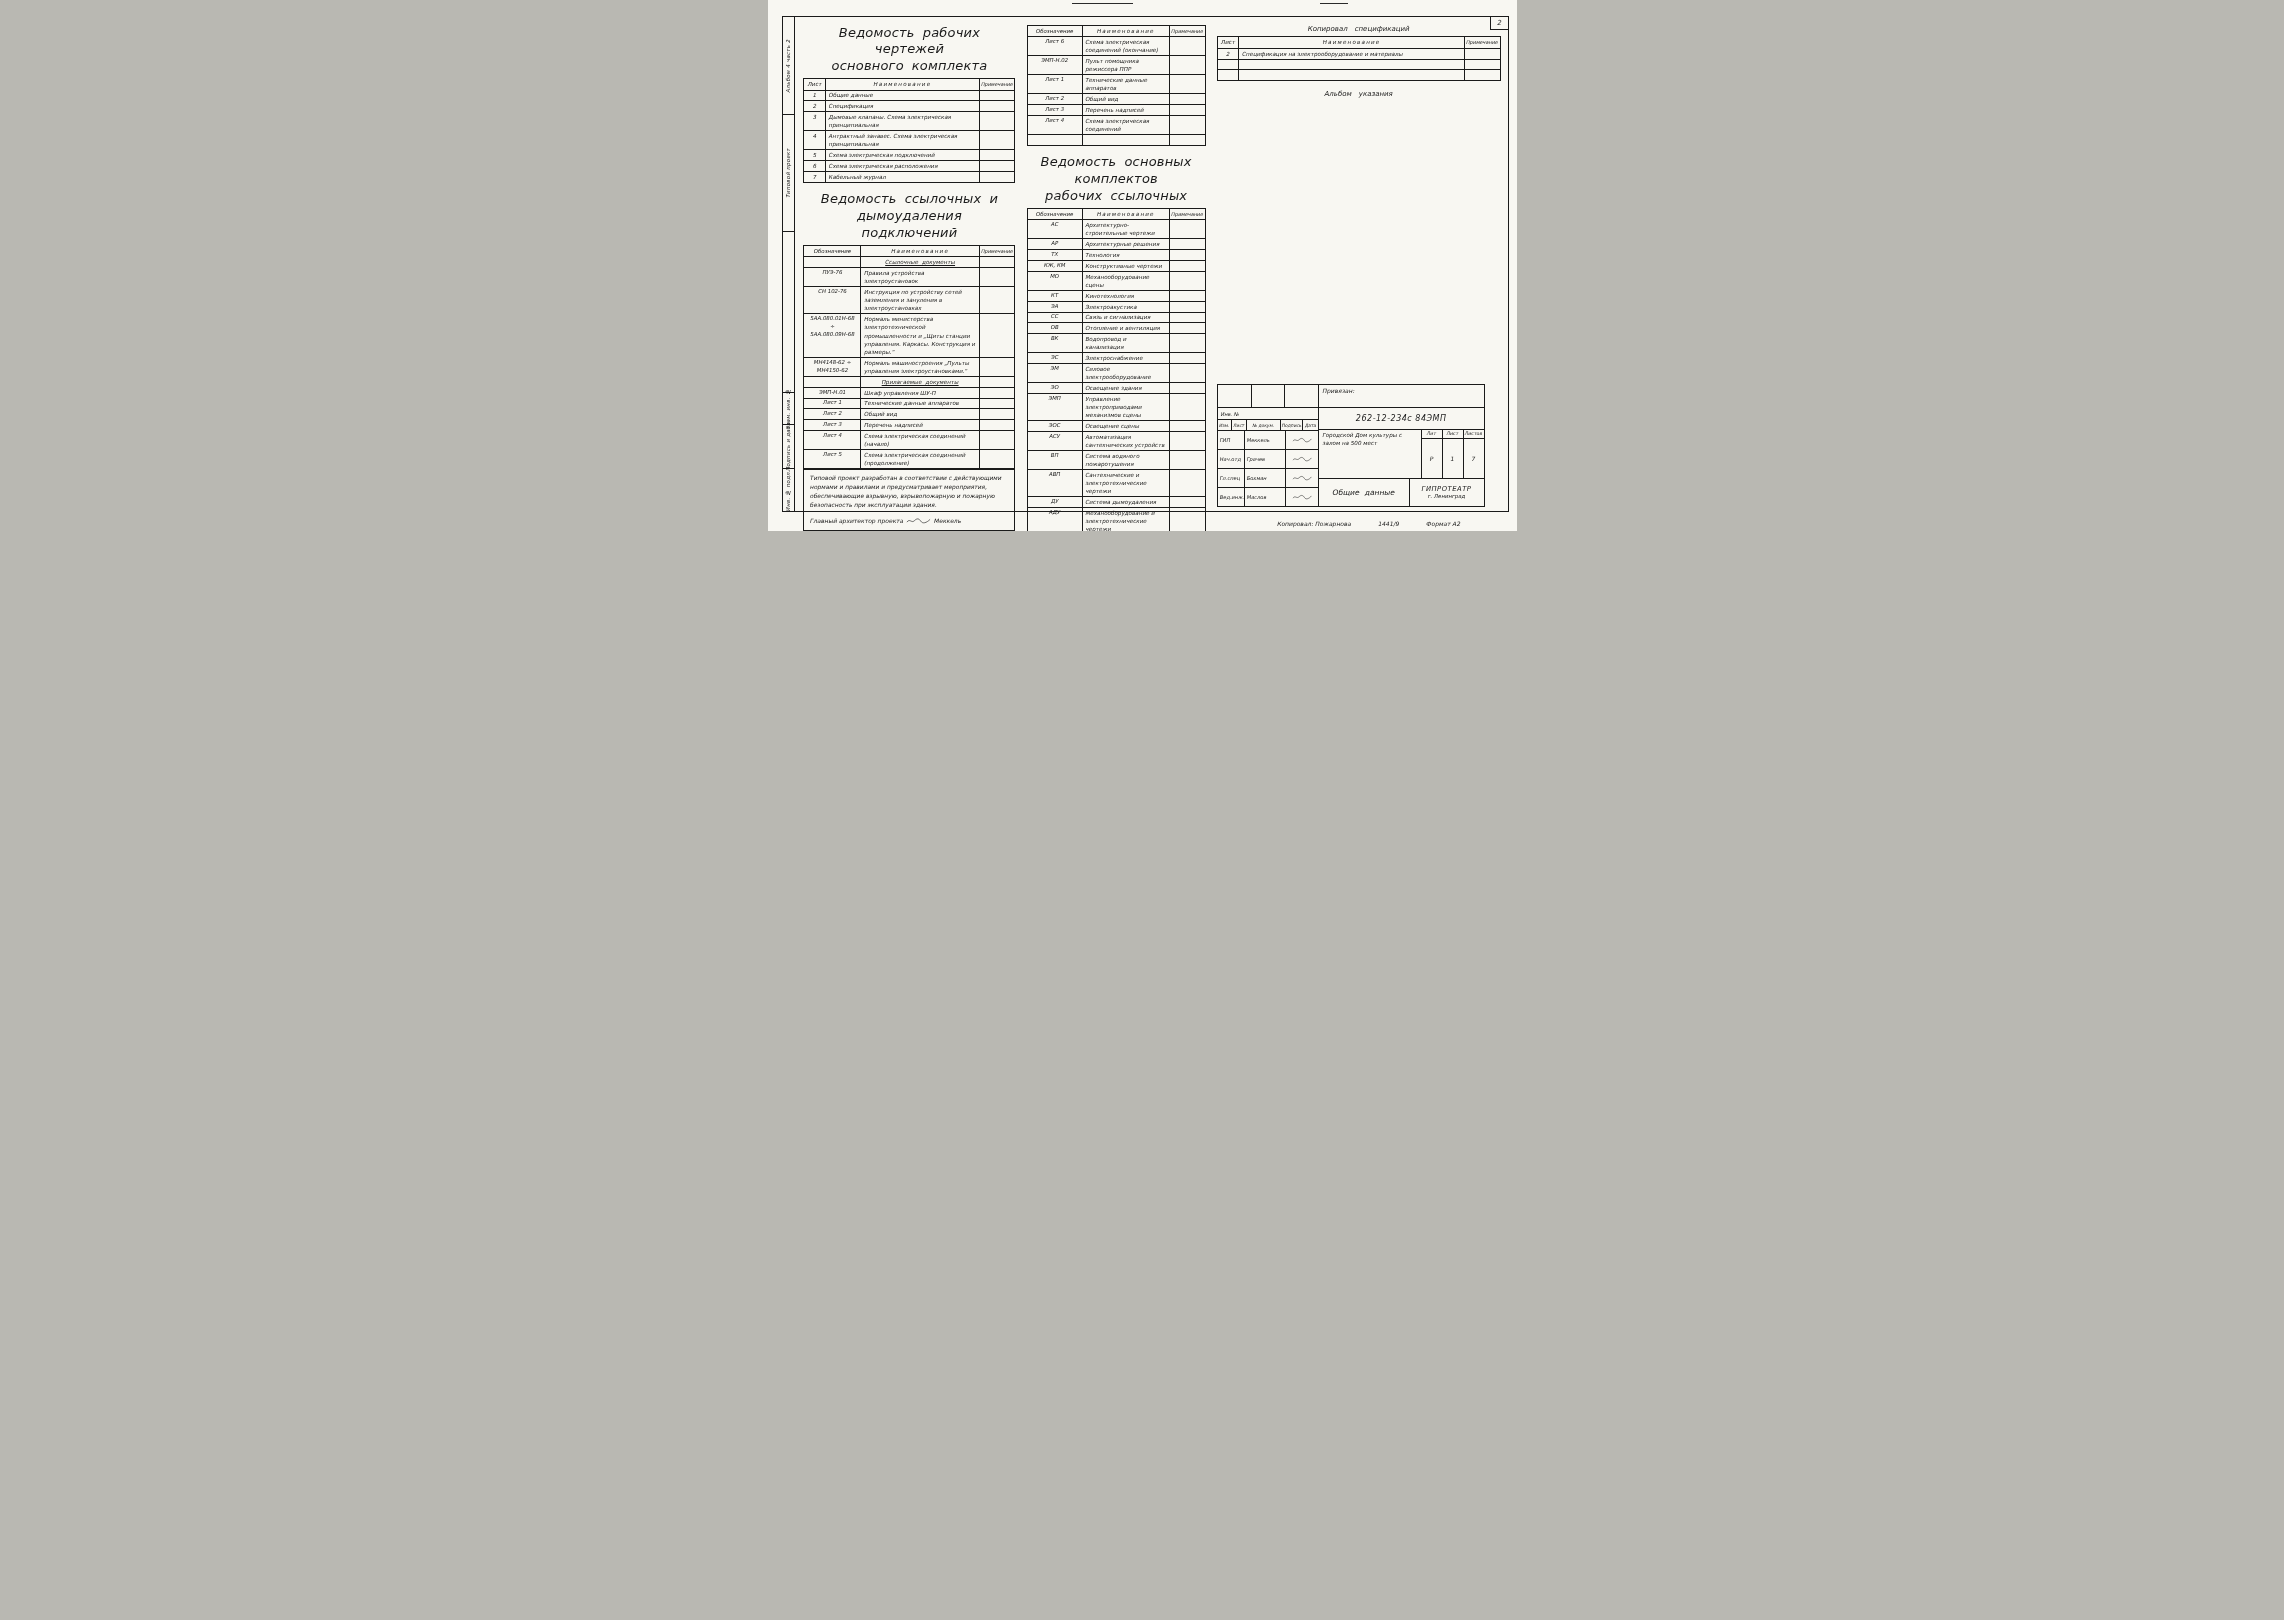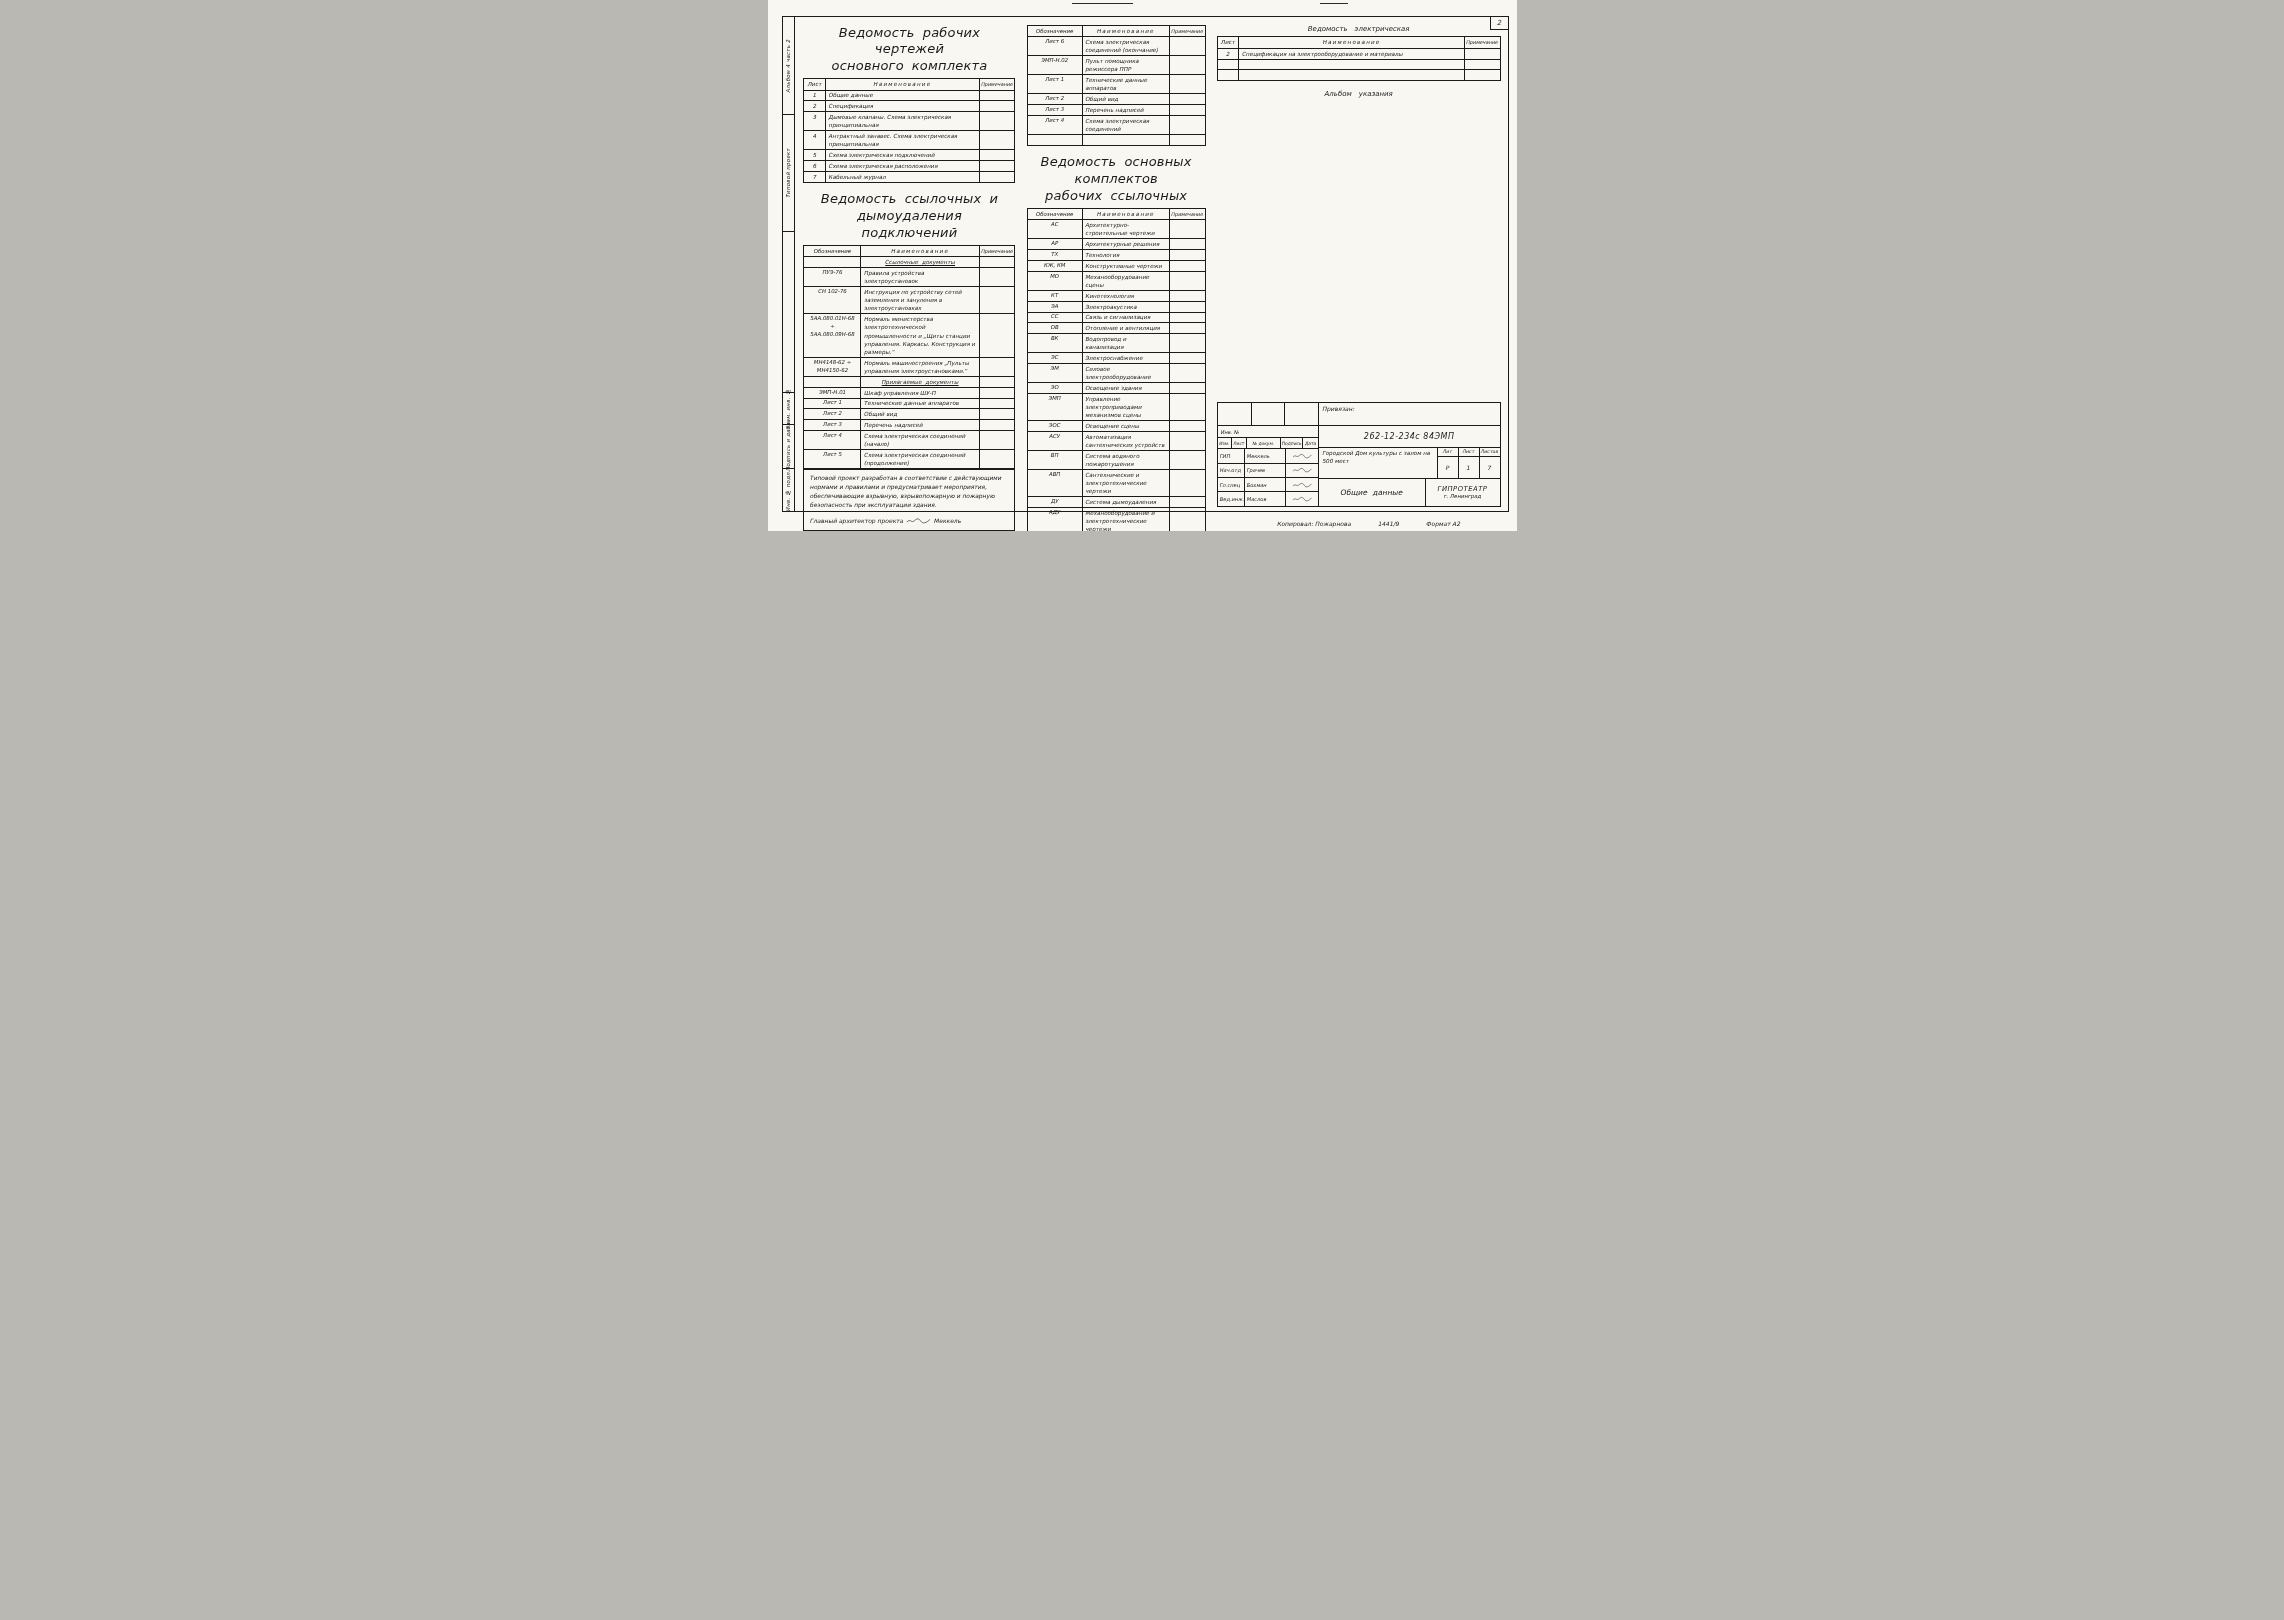--- a/index.html
+++ b/index.html
@@ -69,21 +69,21 @@
   .note-box { margin-top:auto; border:0.8px solid #1b1b1b; padding:3.7px 5.6px 4.7px; font-size:5.9px; line-height:1.5; }
   .architect-line { margin-top:6.6px; display:flex; align-items:flex-end; gap:2.8px; font-size:6px; }
   .sig-svg { flex:0 0 auto; }
 
   
   .spec-title { text-align:center; font-size:7px; word-spacing:4.7px; margin:0 0 3.7px; }
   .notes-title { text-align:center; font-size:7px; word-spacing:4.7px; margin:8.4px 0 3.7px; }
   .note-p { margin:0 0 0.9px; font-size:6px; line-height:1.6; text-indent:13px; text-align:justify; }
 
   
-  .stamp { position:absolute; left:0; right:0; bottom:0; height:105px; border:1px solid #1b1b1b; display:flex; background:#f8f7f2;justify-content:flex-end; }
+  .stamp { position:absolute; left:0; right:16px; bottom:0; height:123px; border:1px solid #1b1b1b; display:flex; background:#f8f7f2;justify-content:flex-end; }
   .stamp-left { width:101px; border-right:0.8px solid #1b1b1b; display:flex; flex-direction:column; }
   .sl-empty { height:23.4px; border-bottom:0.7px solid #1b1b1b; display:flex; }
   .sl-empty span { flex:1; border-right:0.6px solid #1b1b1b; }
   .sl-empty span:last-child { border-right:none; }
   .sl-inv { height:12px; border-bottom:0.7px solid #1b1b1b; font-size:5.1px; display:flex; align-items:center; padding:0 2.8px; }
   .sl-chead { height:11.2px; border-bottom:0.7px solid #1b1b1b; display:flex; font-size:4.4px; }
   .sl-chead span { border-right:0.6px solid #1b1b1b; display:flex; align-items:center; justify-content:center; }
   .sl-chead span:nth-child(1){ width:14px; }
   .sl-chead span:nth-child(2){ width:15px; }
   .sl-chead span:nth-child(3){ width:34px; }
@@ -465,21 +465,21 @@
               <tr>
               <td class="c-d"></td>
               <td class="c-n"></td>
               <td class="c-p"></td>
             </tr>
             </tbody>
         </table>
       </div>
 
       <div class="col col3">
-        <div class="spec-title">Ведомость электрическая</div>
+        <div class="spec-title">Копировал спецификаций</div>
         <table class="tbl t-spec">
           <thead>
             <tr>
               <th class="c-d">Лист</th>
               <th class="c-n hdr-name">Наименование</th>
               <th class="c-p">Примечание</th>
             </tr>
           </thead>
           <tbody>
 

